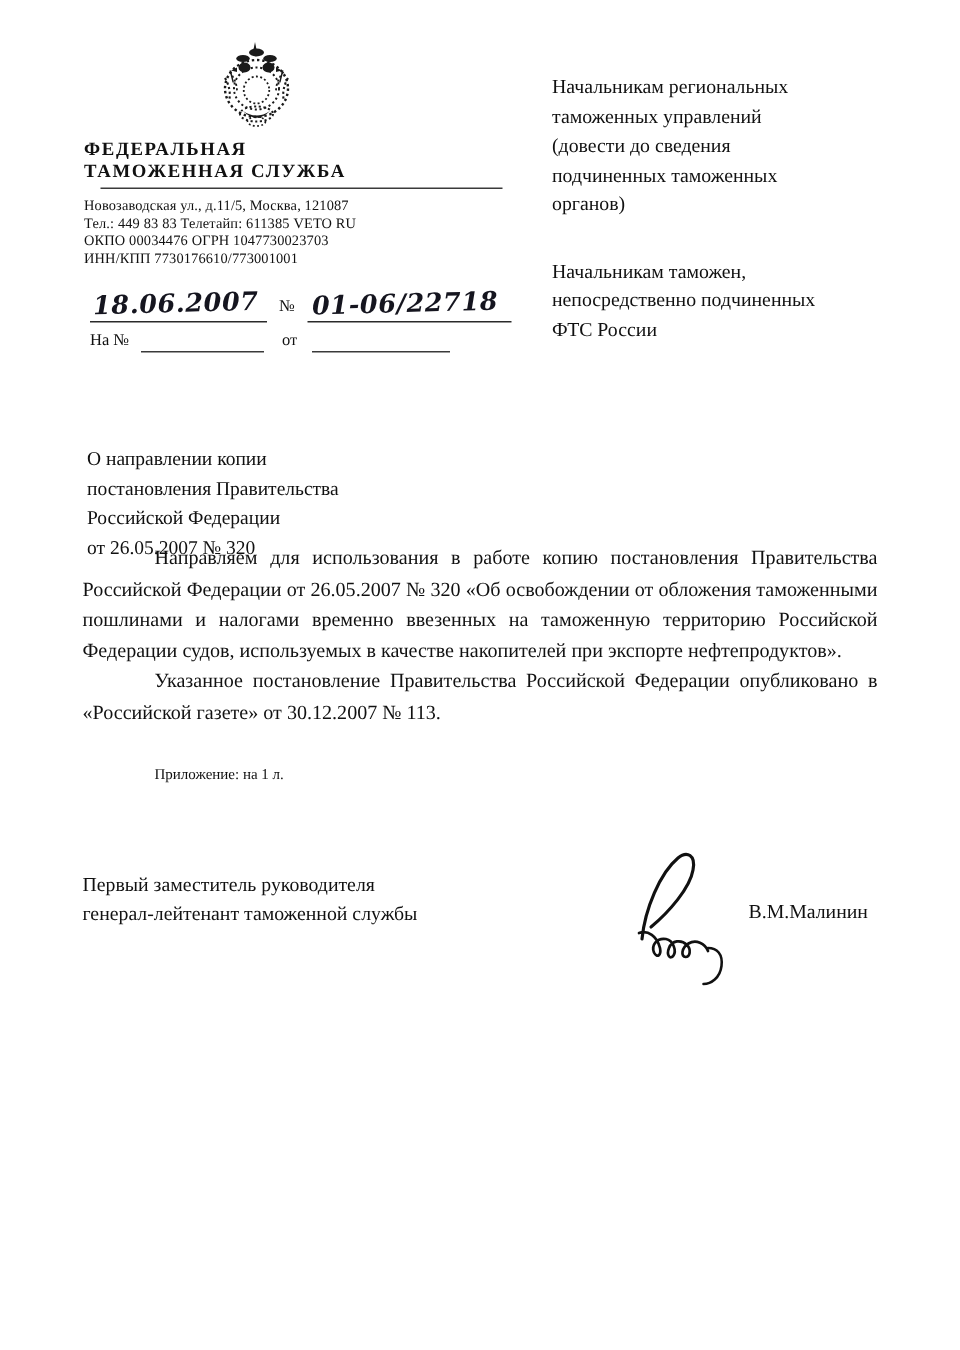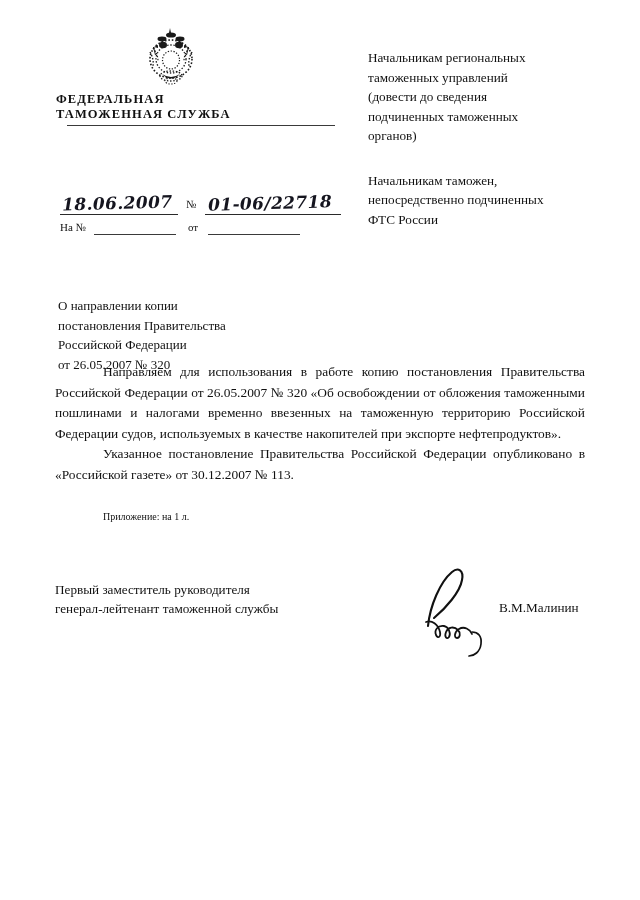--- a/index.html
+++ b/index.html
@@ -241,20 +241,24 @@
         <ellipse cx="31" cy="50" rx="11" ry="5" fill="none" stroke="#1a1a1a" stroke-width="1.3" stroke-dasharray="1.4 1.7"></ellipse>
         <ellipse cx="31" cy="55" rx="6" ry="3" fill="none" stroke="#1a1a1a" stroke-width="1.1" stroke-dasharray="1.2 1.6"></ellipse>
       </g>
     </svg>
   </div>
 
   <div class="letterhead">
     <div class="lh-title">ФЕДЕРАЛЬНАЯ
 ТАМОЖЕННАЯ СЛУЖБА</div>
     <div class="lh-rule"></div>
+    <div class="lh-contacts">Новозаводская  ул.,  д.11/5,  Москва,  121087
+Тел.:  449 83 83  Телетайп: 611385 VETO RU
+ОКПО 00034476   ОГРН 1047730023703
+ИНН/КПП 7730176610/773001001</div>
   </div>
 
   <div class="reg-line">
     <span class="hw reg-date">18.06.2007</span>
     <span class="reg-date-underline"></span>
     <span class="reg-hash">№</span>
     <span class="hw reg-num">01-06/22718</span>
     <span class="reg-num-underline"></span>
   </div>
 

